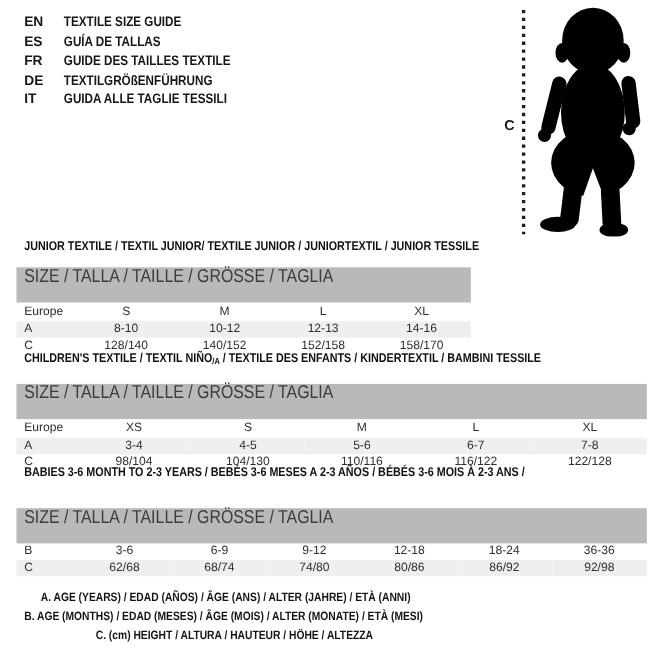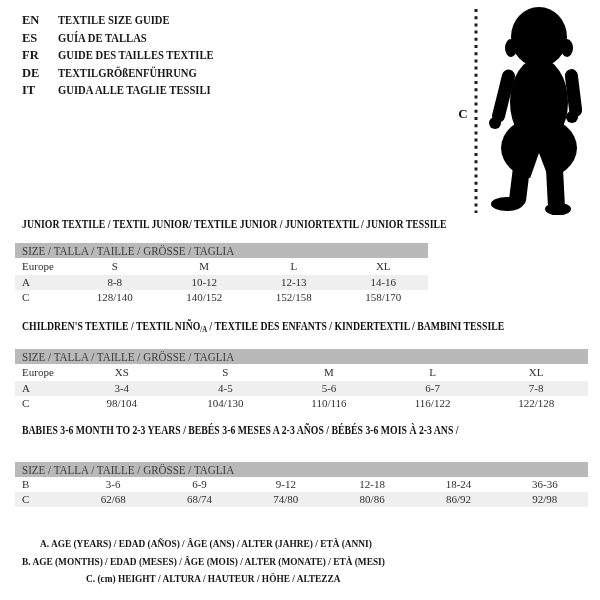--- a/index.html
+++ b/index.html
@@ -1,39 +1,39 @@
 <!DOCTYPE html>
 <html><head>
 <meta charset="utf-8">
 <style>
   html,body { margin:0; padding:0; background:#fff; }
   .canvas {
     position:relative; width:600px; height:600px; background:#ffffff;
-    font-family:Liberation Serif, serif; color:#1c1c1c; overflow:hidden;
+    font-family:Liberation Sans, sans-serif; color:#1c1c1c; overflow:hidden;
   }
   .condensed { display:inline-block; transform:scaleX(0.85); transform-origin:0 50%; white-space:nowrap; }
 
   
   .lang-block { position:absolute; left:22px; top:12px; }
   .lang-row { height:17.5px; line-height:17.5px; font-size:12.5px; font-weight:bold; color:#161616; }
   .lang-code { display:inline-block; width:36px; vertical-align:top; }
 
   
   .figure { position:absolute; left:455px; top:5px; width:140px; height:210px; }
   .c-label { position:absolute; left:-3px; top:101px; width:22px; text-align:center;
              font-size:13px; font-weight:bold; color:#161616; }
 
   
   .tbl-title { position:absolute; left:22px; font-size:11.5px; font-weight:bold; color:#101010; line-height:17px; }
   .subscript { font-size:8px; vertical-align:-2px; }
 
   
   .tbl { position:absolute; }
-  .band { background:#b9b9b9; height:15px; line-height:15px; padding-left:7px;
-          font-size:13px; color:#3c3c3c; }
+  .band { background:#b9b9b9; height:32px; line-height:15px; padding-left:7px;
+          font-size:17px; color:#3c3c3c; }
   table.size-table { border-collapse:collapse; table-layout:fixed; font-size:11px; color:#2e2e2e; }
   table.size-table td { padding:0; height:15px; text-align:center; line-height:15px; }
   table.size-table tr.region td { height:17px; line-height:17px; }
   table.size-table td.lbl { text-align:left; padding-left:7px; }
   tr.shaded { background:#efefef; }
 
   
   .footnotes { position:absolute; left:22px; top:535px;text-align:center; }
   .footnote-row { height:17.5px; line-height:17.5px; font-size:11px; font-weight:bold; color:#141414; }
 </style>
@@ -101,21 +101,21 @@
       <tbody>
         <tr class="region">
           <td class="lbl">Europe</td>
           <td>S</td>
           <td>M</td>
           <td>L</td>
           <td>XL</td>
         </tr>
         <tr class="shaded">
           <td class="lbl">A</td>
-          <td>8-8</td>
+          <td>8-10</td>
           <td>10-12</td>
           <td>12-13</td>
           <td>14-16</td>
         </tr>
         <tr>
           <td class="lbl">C</td>
           <td>128/140</td>
           <td>140/152</td>
           <td>152/158</td>
           <td>158/170</td>

